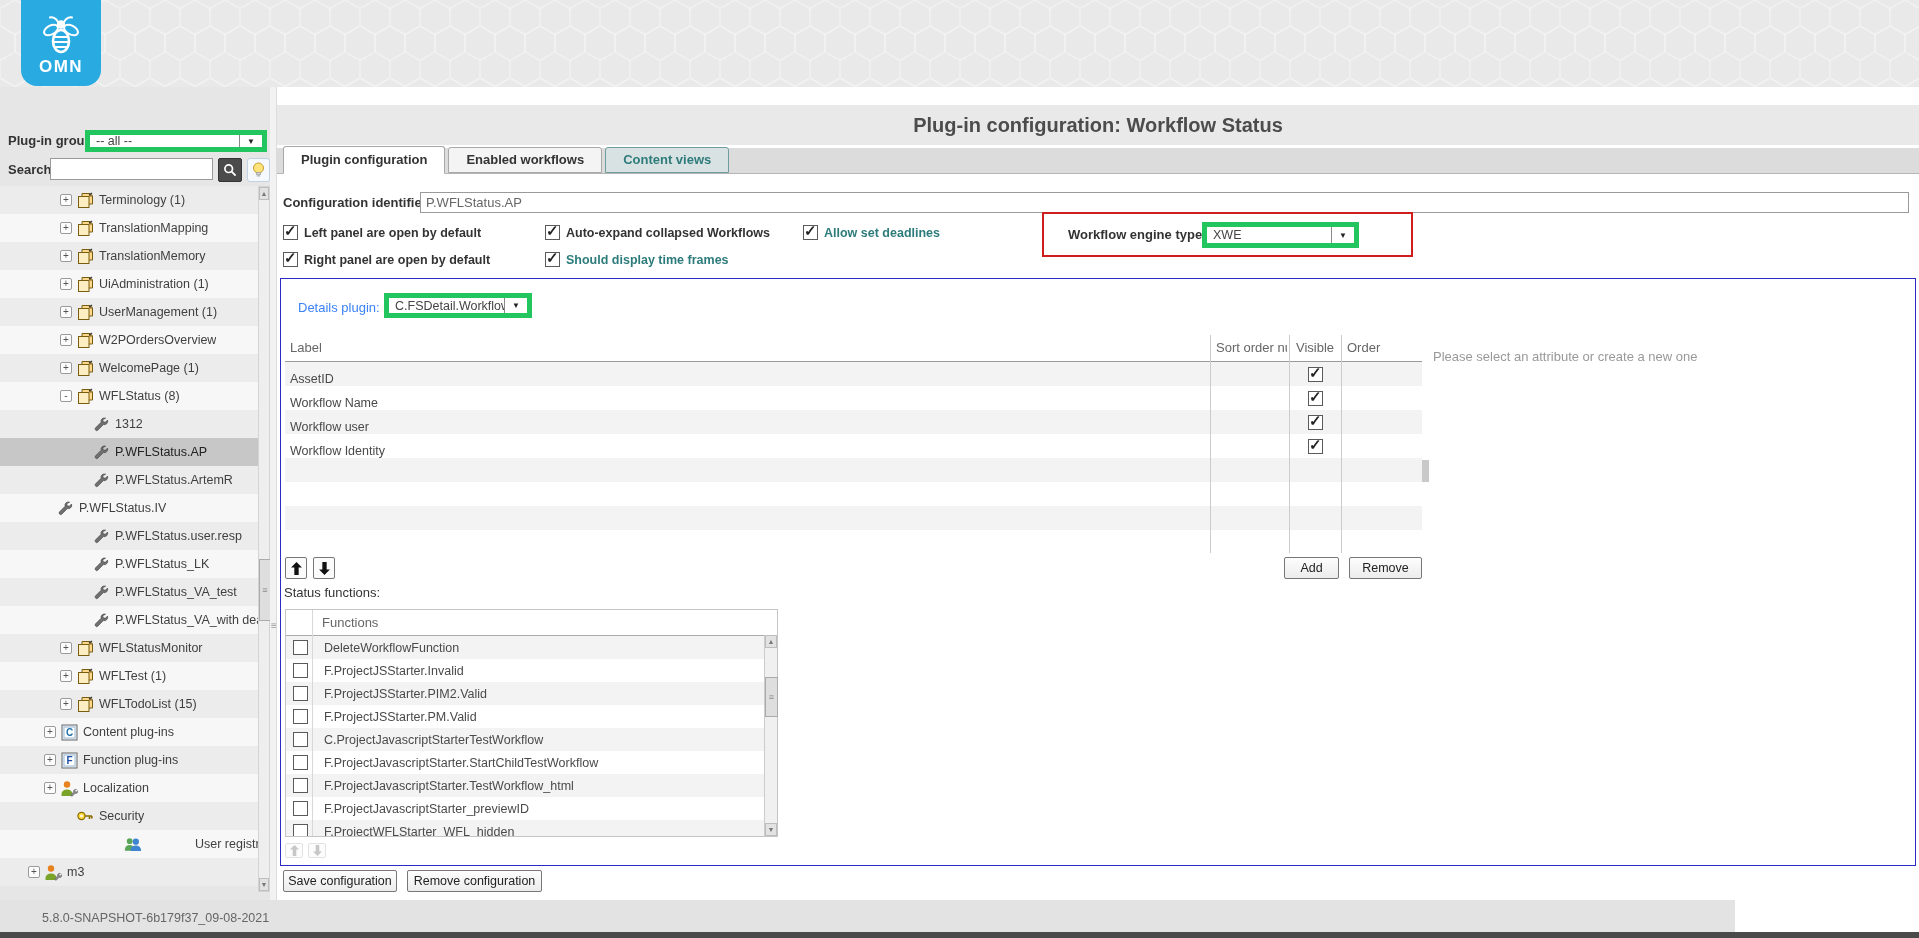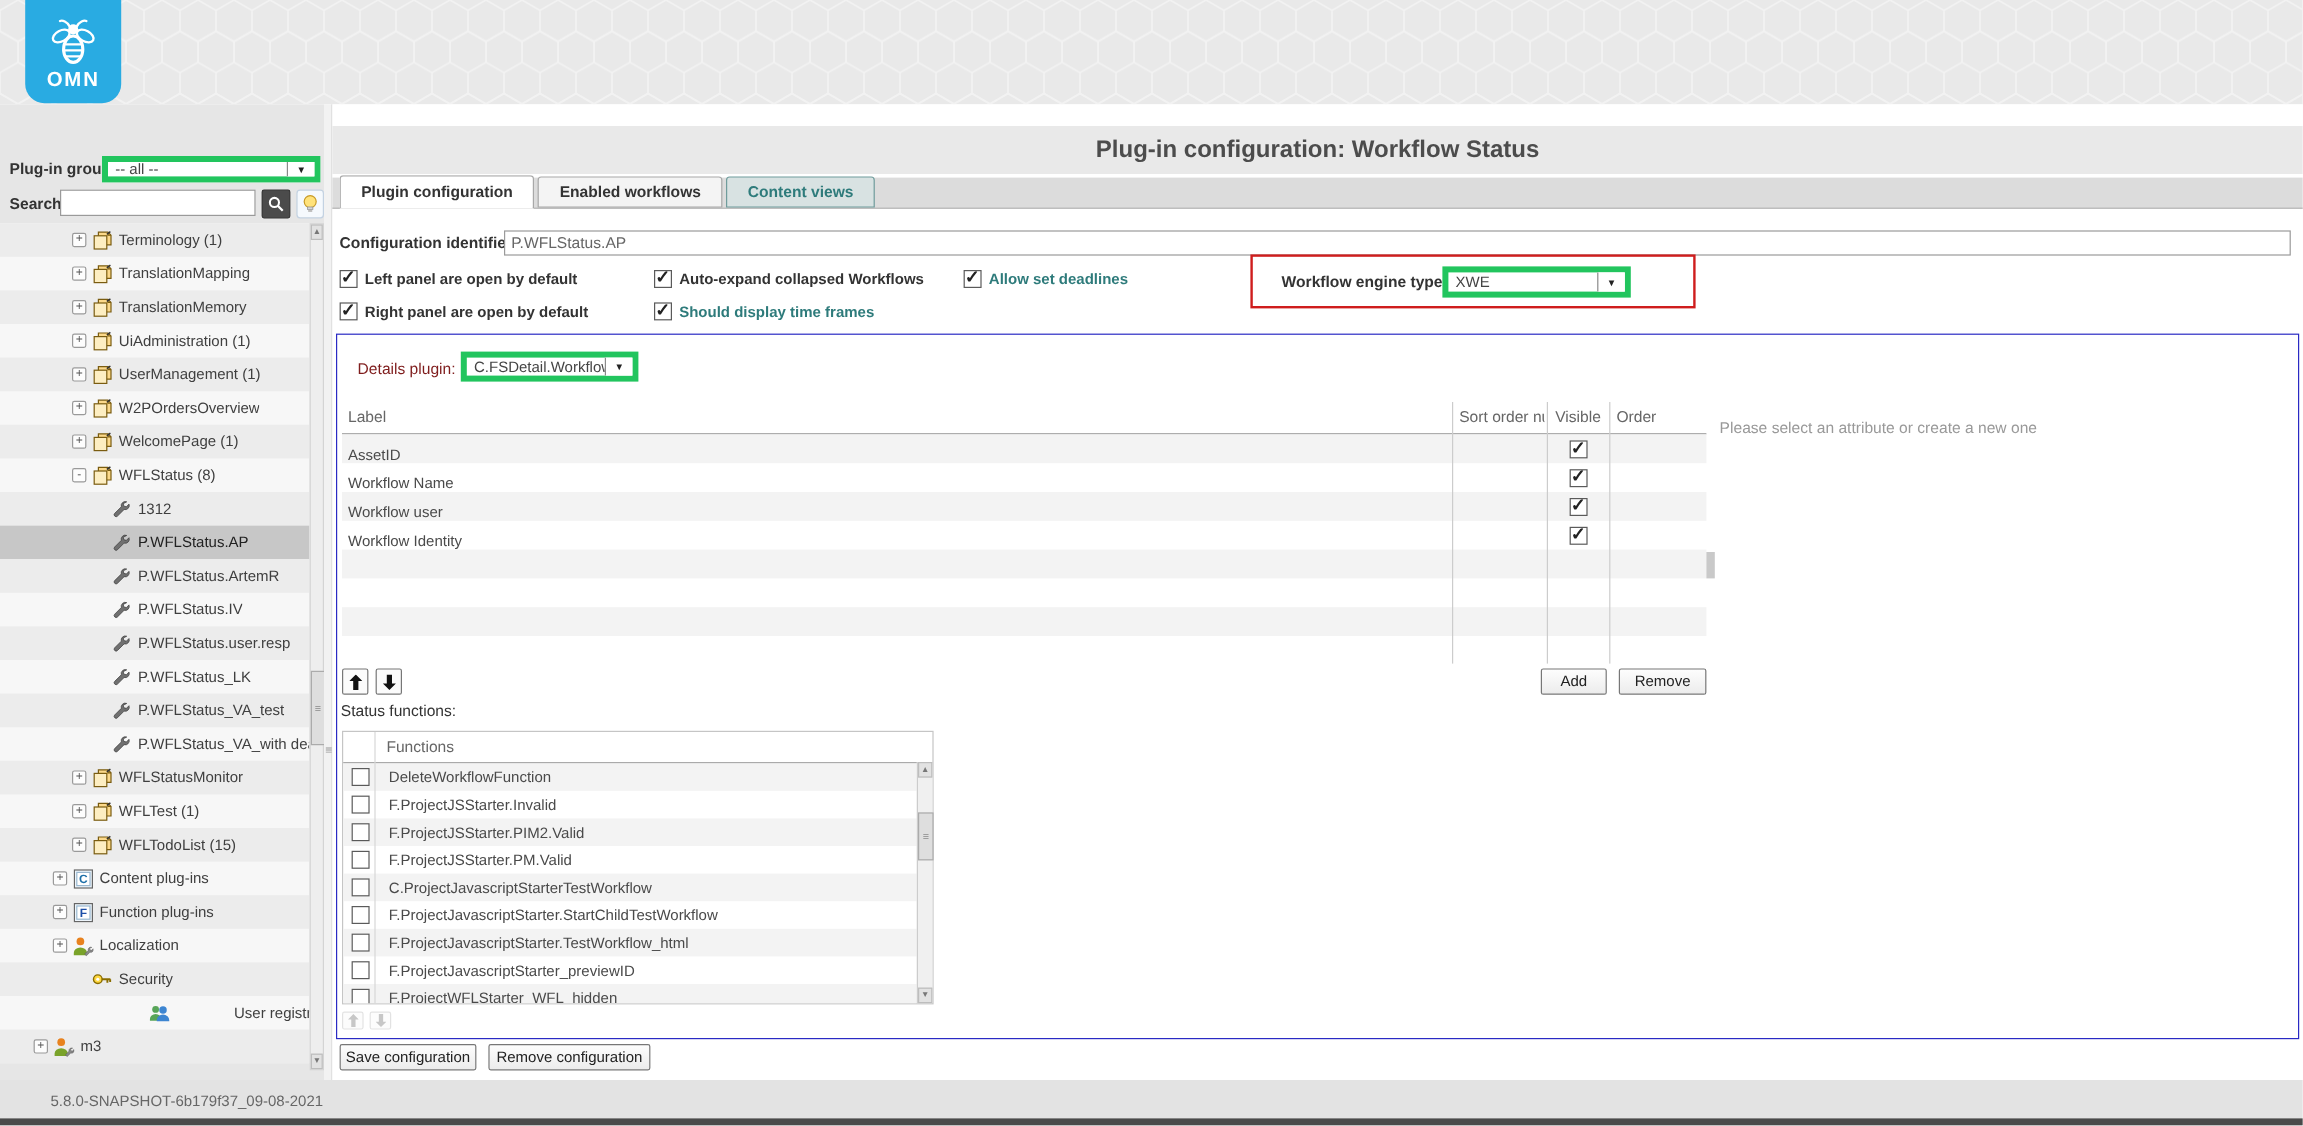--- a/index.html
+++ b/index.html
@@ -64,21 +64,21 @@
   .cb{display:inline-block;width:13px;height:13px;border:1px solid #5a5a5a;background:#fff;position:relative;box-sizing:content-box;flex:0 0 auto}
   .cb.checked::after{content:"\2713";position:absolute;left:0px;top:-4px;font-size:15px;font-weight:bold;color:#222}
   .cbl{font-size:12.5px;font-weight:bold;color:#333}
   .cbl.teal{color:#2e7b7b}
 
   #redbox{position:absolute;left:765px;top:125px;width:371px;height:45px;border:2px solid #cf1d1d;box-sizing:border-box}
   #we-label{position:absolute;left:24px;top:13px;font-size:13px;font-weight:bold;color:#333;white-space:nowrap}
   #we-combo{left:158px;top:8px;width:157px;height:26px}
 
   #bluepanel{position:absolute;left:3px;top:191px;width:1636px;height:588px;border:1px solid #2a2ac4;background:#fff;box-sizing:border-box}
-  #dp-label{position:absolute;left:17px;top:21px;font-size:13px;color:#7f1d1d}
+  #dp-label{position:absolute;left:17px;top:21px;font-size:13px;color:#3b82f6}
   #dp-combo{left:103px;top:14px;width:148px;height:25px}
 
   #attr-table{position:absolute;left:4px;top:56px;width:1137px}
   #attr-header{height:26px;position:relative;border-bottom:1px solid #9a9a9a;box-sizing:content-box}
   .hcell{position:absolute;top:0;line-height:26px;font-size:13px;color:#666;white-space:nowrap}
   .vl{position:absolute;width:1px;background:#ccc;top:0;height:218px;pointer-events:none}
   .arow{height:24px;position:relative;display:flex;align-items:flex-end}
   .arow:nth-child(odd){background:#f3f3f3}
   .alabel{padding-left:5px;font-size:12.5px;color:#4a4a4a}
   .viscb{position:absolute;left:1023px;top:5px}
@@ -101,21 +101,21 @@
   .frow{height:23px;display:flex;align-items:center}
   .frow:nth-child(odd){background:#f3f3f3}
   .frow .cb{margin-left:7px}
   .flabel{margin-left:16px;font-size:12.5px;color:#4a4a4a;white-space:nowrap}
   #func-sb{position:absolute;top:25px;right:0;bottom:0;width:13px;background:#f0f0f0;border-left:1px solid #ccc;box-sizing:border-box}
   #func-sb .sbthumb{top:42px;height:38px;width:11px}
 
   
   #save-btn{left:6px;top:783px;width:114px}
   #removecfg-btn{left:130px;top:783px;width:135px}
-  #bottomband{position:absolute;left:0;top:900px;width:1919px;height:38px;background:#e3e3e3}
+  #bottomband{position:absolute;left:0;top:900px;width:1735px;height:38px;background:#e3e3e3}
   #version{position:absolute;left:42px;top:11px;font-size:12.5px;color:#666}
   #darkstrip{position:absolute;left:0;top:932px;width:1919px;height:6px;background:#4a4a4a}
 </style>
 </head>
 <body>
 
 <div id="topband">
   <svg width="1919" height="87">
     <defs>
       <pattern id="hex" width="30" height="51.96" patternUnits="userSpaceOnUse">
@@ -282,21 +282,21 @@
       </div>
       <div class="titem" style="padding-left: 76px;">
         <span class="exp hid"></span>
         <span class="ticon">
           <svg width="16" height="16" viewBox="0 0 16 16">
             <path d="M12.6 2.2 a3.4 3.4 0 0 0 -4.5 4.1 L2.6 11.8 a1.6 1.6 0 0 0 2.3 2.3 L10.4 8.6 a3.4 3.4 0 0 0 4.1 -4.5 L12.3 6.3 L10.2 5.8 L9.7 3.7 Z" fill="#707070" stroke="#3c3c3c" stroke-width=".6"></path>
           </svg>
         </span>
         <span class="tlabel">P.WFLStatus.ArtemR</span>
       </div>
-      <div class="titem" style="padding-left: 76px;">
+      <div class="titem" style="padding-left: 40px;">
         <span class="exp hid"></span>
         <span class="ticon">
           <svg width="16" height="16" viewBox="0 0 16 16">
             <path d="M12.6 2.2 a3.4 3.4 0 0 0 -4.5 4.1 L2.6 11.8 a1.6 1.6 0 0 0 2.3 2.3 L10.4 8.6 a3.4 3.4 0 0 0 4.1 -4.5 L12.3 6.3 L10.2 5.8 L9.7 3.7 Z" fill="#707070" stroke="#3c3c3c" stroke-width=".6"></path>
           </svg>
         </span>
         <span class="tlabel">P.WFLStatus.IV</span>
       </div>
       <div class="titem" style="padding-left: 76px;">
         <span class="exp hid"></span>

